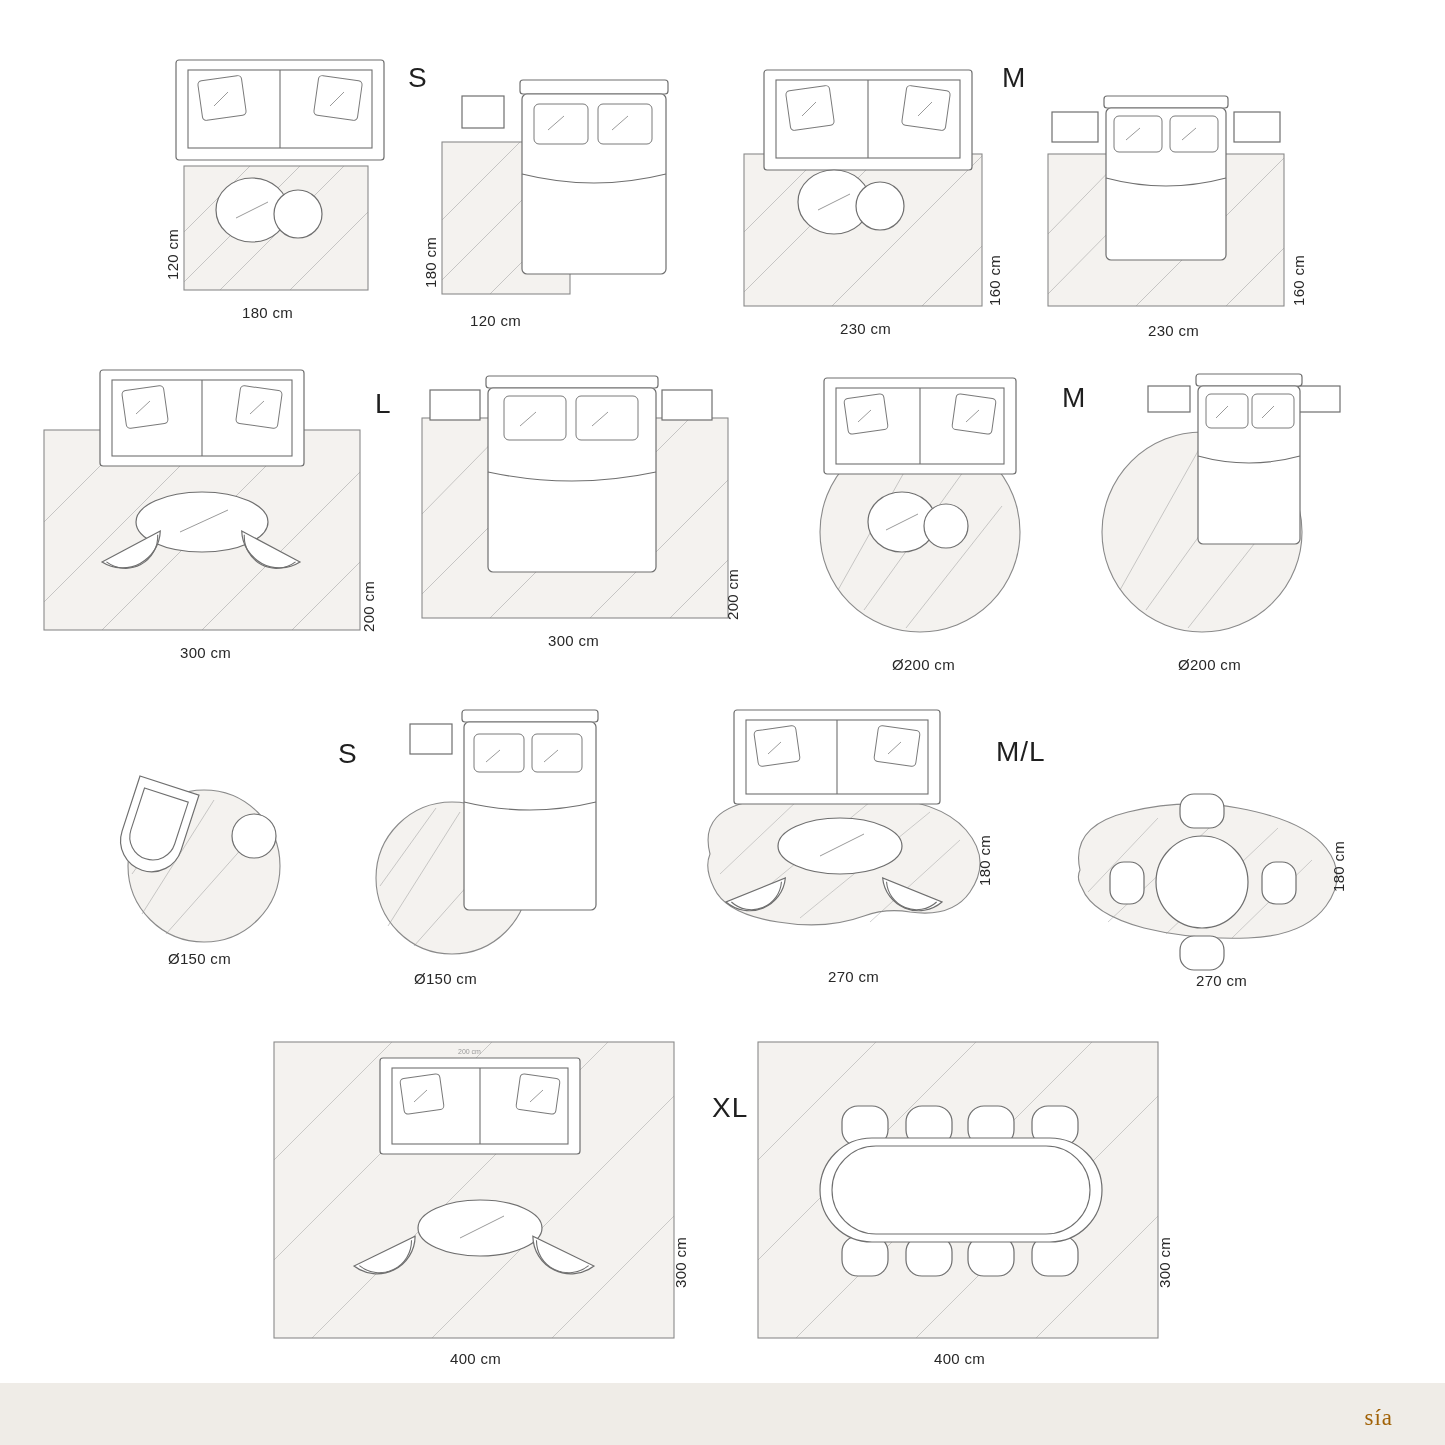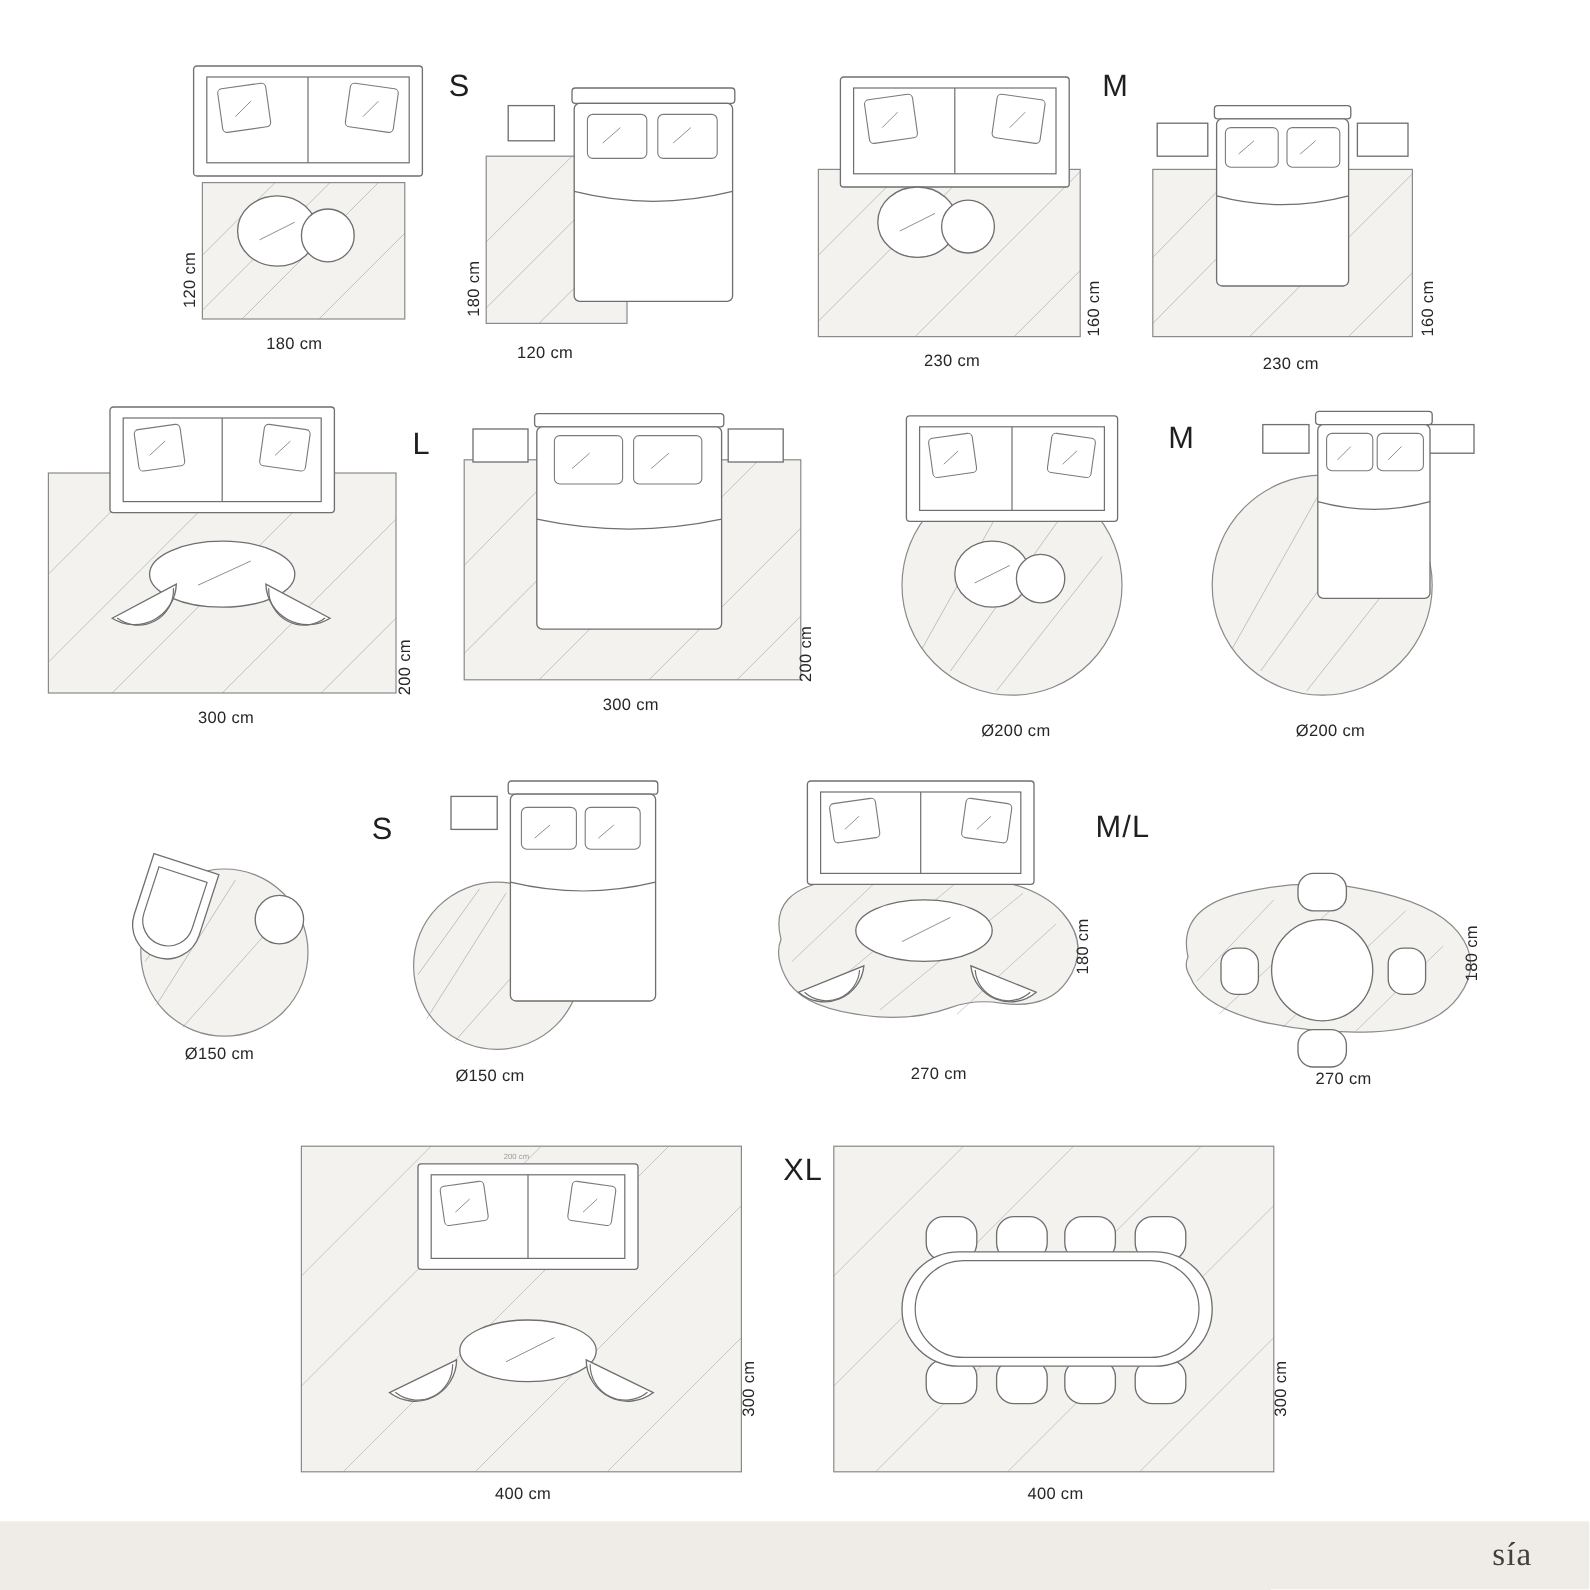--- a/index.html
+++ b/index.html
@@ -36,21 +36,21 @@
   .vert{
     transform:rotate(-90deg);
     transform-origin:left top;
   }
   .footer{
     position:absolute;left:0;bottom:0;width:1445px;height:62px;
     background:#efece7;
   }
   .brand{
     position:absolute;right:52px;bottom:14px;
-    font-size:30px;color:#404040;letter-spacing:1px;
+    font-size:23px;color:#a16207;letter-spacing:1px;
     font-family:"Liberation Serif", serif;
   }
   .tiny{font-size:7px;fill:#9a9a9a;}
 </style>
 </head>
 <body>
 
 <div class="stage">
 
   <div class="cell" style="left:170px;top:52px;">
@@ -422,21 +422,21 @@
         <path class="furn-l" d="M5 2 a32 32 0 0 0 58 0"></path>
       </g>
       <g transform="translate(322,226) rotate(26)">
         <path class="furn" d="M-68 0 a38 38 0 0 0 68 0 z"></path>
         <path class="furn-l" d="M-63 2 a32 32 0 0 0 58 0"></path>
       </g>
     </svg>
     <div class="lbl" style="left:178px;top:310px;">400 cm</div>
     <div class="lbl vert" style="left:400px;top:248px;">300 cm</div>
   </div>
-  <div class="size-letter" style="left:712px;top:1048px;">XL</div>
+  <div class="size-letter" style="left:712px;top:1092px;">XL</div>
 
   <div class="cell" style="left:756px;top:1040px;">
     <svg width="404" height="300" viewBox="0 0 404 300">
       <rect class="rug" x="2" y="2" width="400" height="296"></rect>
       <g class="thin" opacity="0.45">
         <line x1="2" y1="120" x2="120" y2="2"></line>
           <line x1="2" y1="220" x2="220" y2="2"></line>
         <line x1="40" y1="298" x2="336" y2="2"></line>
           <line x1="160" y1="298" x2="402" y2="56"></line>
         <line x1="280" y1="298" x2="402" y2="176"></line>

